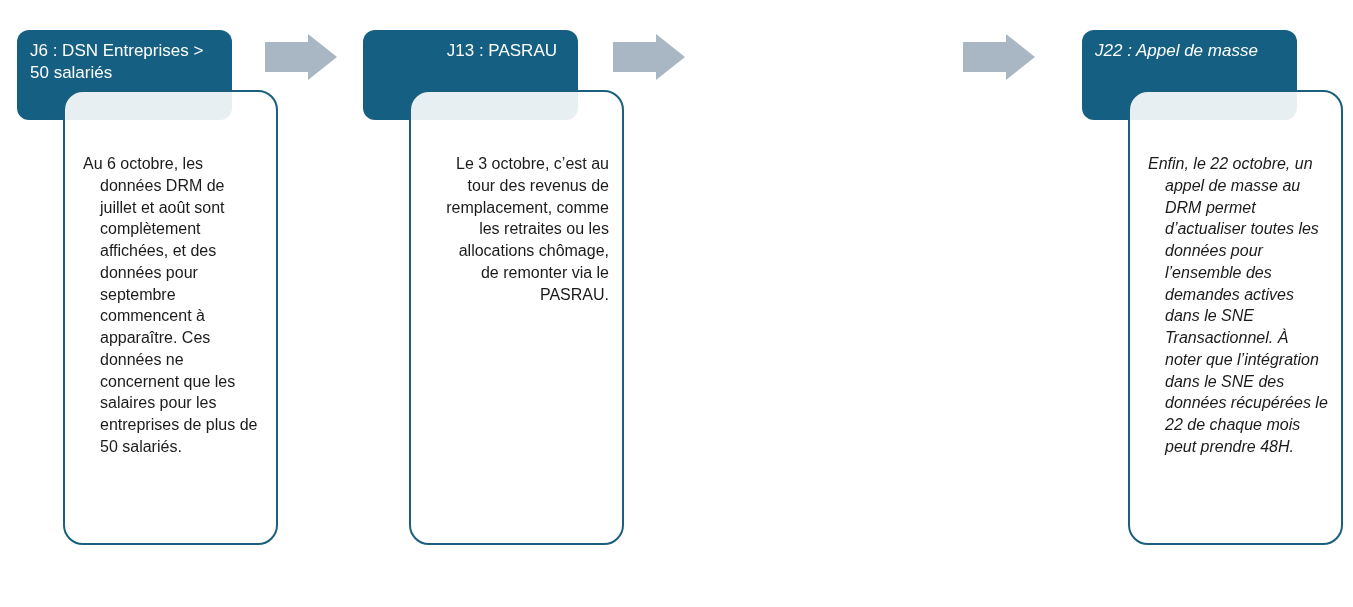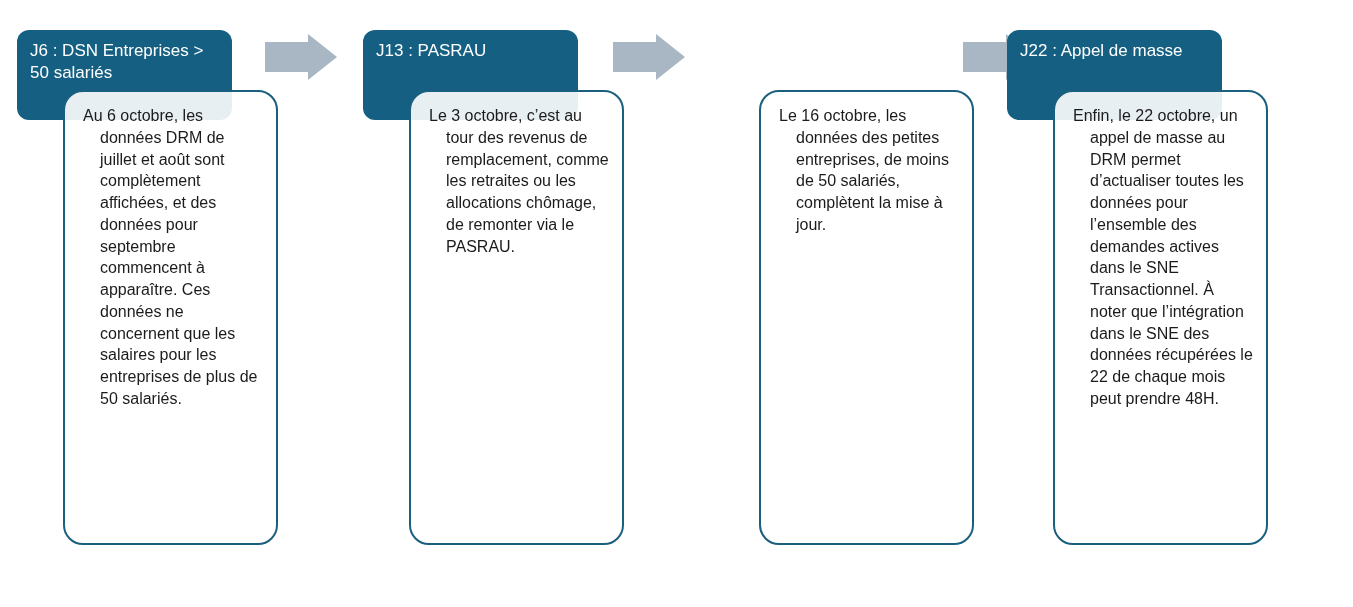--- a/index.html
+++ b/index.html
@@ -37,28 +37,28 @@
     width:215px;height:455px;
     background:rgba(255,255,255,0.90);
     border:2px solid var(--body-border);
     border-radius:20px;
     padding:13px 13px 13px 35px;
     z-index:2;
     color:var(--text);
     font-size:16px;
     line-height:1.36;
   }
-  .step-body p{text-indent:-17px;}
+  .step-body p{text-indent:-17px;margin-top:48px;}
   .arrow{position:absolute;top:34px;width:72px;height:46px;}
   .arrow svg{display:block;width:100%;height:100%;}
   
   .step-1{left:17px;}
-  .step-2{left:363px;}
+  .step-2{left:363px;text-align:right;}
   .step-3{left:713px;}
-  .step-4{left:1007px;}
+  .step-4{left:1082px;font-style:italic;}
   .arrow-1{left:265px;}
   .arrow-2{left:613px;}
   .arrow-3{left:963px;}
 </style>
 </head>
 <body>
 
 <div class="canvas">
 
   <div class="step step-1">
@@ -85,23 +85,20 @@
     </div>
   </div>
 
   <div class="arrow arrow-2">
     <svg viewBox="0 0 72 46" xmlns="http://www.w3.org/2000/svg" aria-hidden="true">
       <polygon points="0,8 43,8 43,0 72,23 43,46 43,38 0,38" fill="#A9B6C3"></polygon>
     </svg>
   </div>
 
   <div class="step step-3">
-    <div class="step-body">
-      <p>Le 16 octobre, les données des petites entreprises, de moins de 50 salariés, complètent la mise à jour.</p>
-    </div>
   </div>
 
   <div class="arrow arrow-3">
     <svg viewBox="0 0 72 46" xmlns="http://www.w3.org/2000/svg" aria-hidden="true">
       <polygon points="0,8 43,8 43,0 72,23 43,46 43,38 0,38" fill="#A9B6C3"></polygon>
     </svg>
   </div>
 
   <div class="step step-4">
     <div class="step-header">

